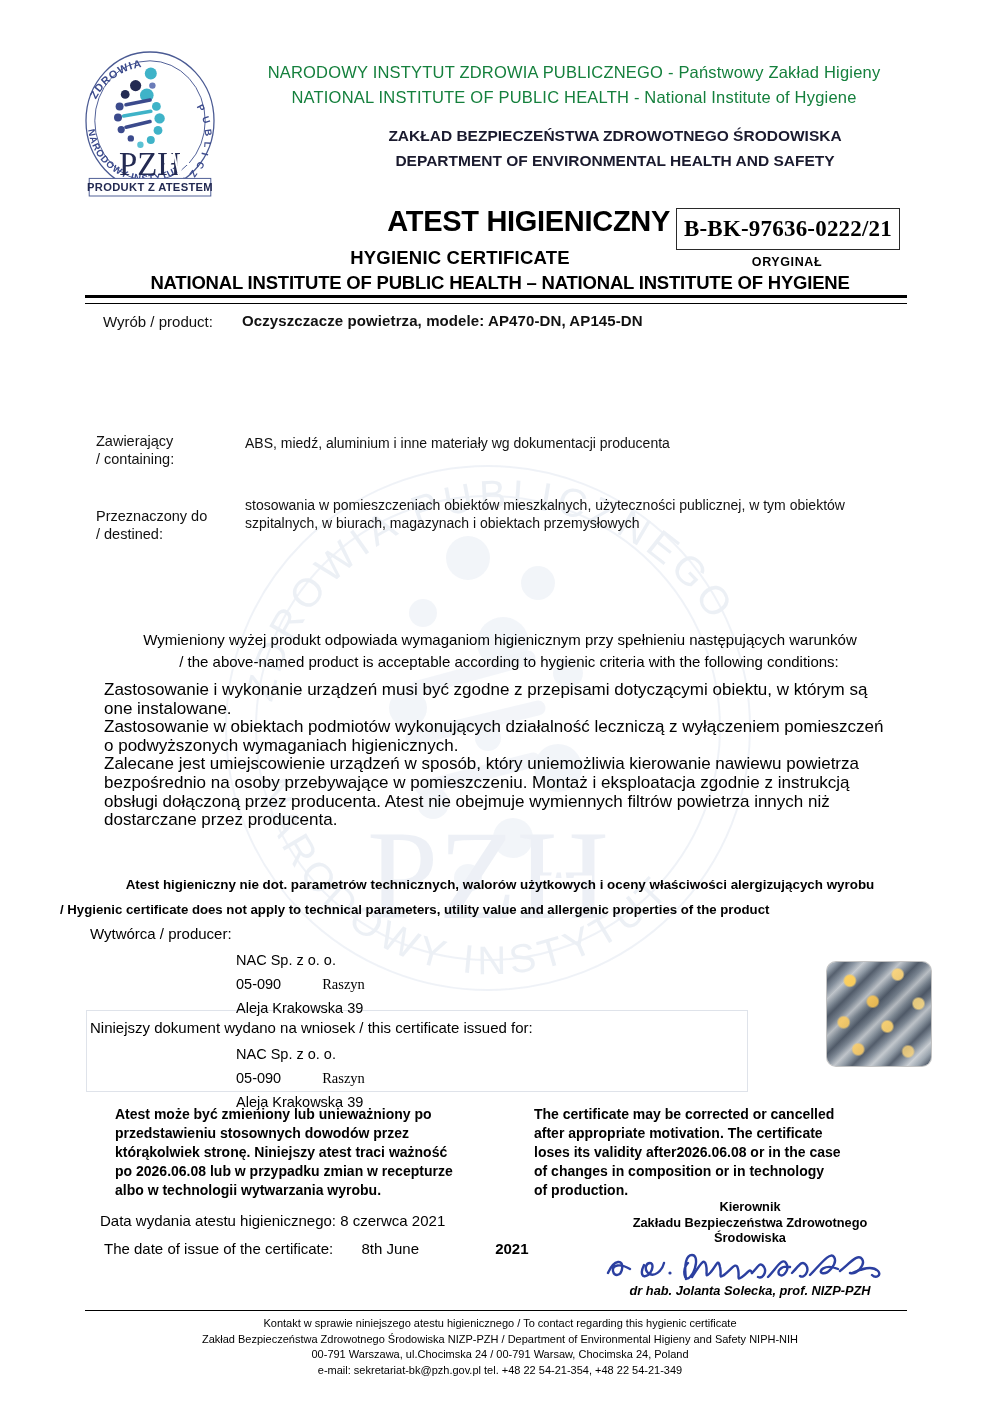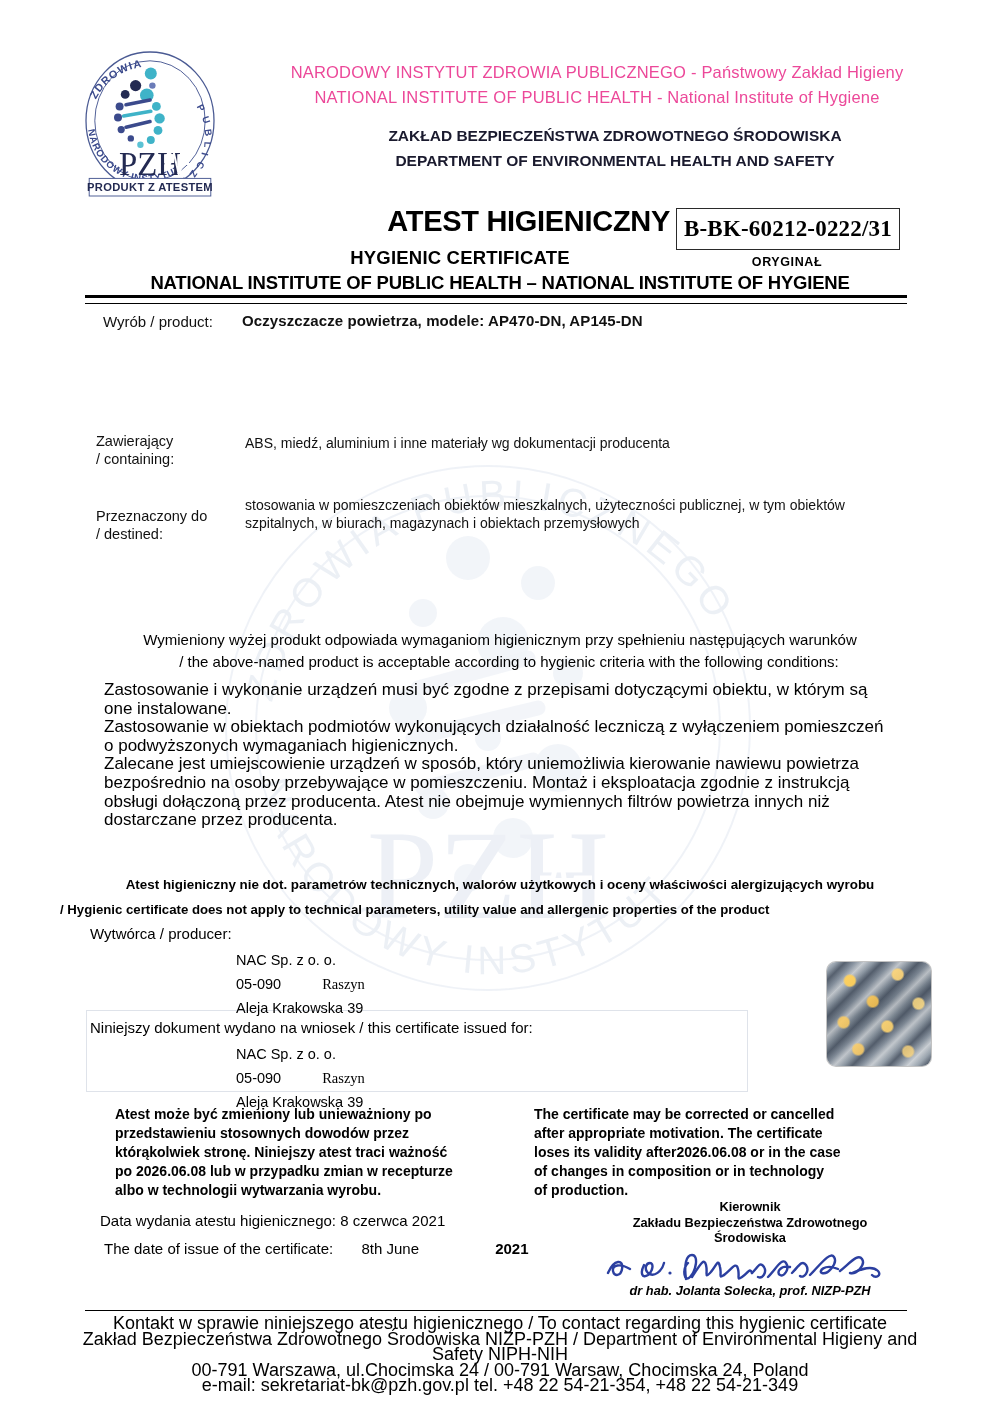--- a/index.html
+++ b/index.html
@@ -18,22 +18,22 @@
     position:absolute;left:168px;top:408px;width:640px;height:640px;
     opacity:.30;pointer-events:none;z-index:0;
   }
   .wm-box{
     position:absolute;left:86px;top:1010px;width:660px;height:80px;
     border:1px solid #dfe3ea;z-index:0;pointer-events:none;
   }
 
   
   .logo{position:absolute;left:70px;top:44px;width:160px;height:160px;z-index:3;}
-  .hdr1{position:absolute;left:257px;top:60px;width:680px;text-align:center;
-        font-size:16.5px;letter-spacing:.2px;line-height:25px;color:#ec4899;z-index:2;}
+  .hdr1{position:absolute;left:234px;top:60px;width:680px;text-align:center;
+        font-size:16.5px;letter-spacing:.2px;line-height:25px;color:#15803d;z-index:2;}
   .hdr2{position:absolute;left:300px;top:123px;width:630px;text-align:center;
         font-size:15.5px;font-weight:bold;line-height:25px;color:#1a1a2e;z-index:2;}
 
   
   .title-main{position:absolute;left:250px;top:205px;width:420px;text-align:right;
               font-size:29px;font-weight:bold;letter-spacing:-.3px;z-index:2;}
   .title-sub{position:absolute;left:250px;top:247px;width:420px;text-align:center;
              font-size:18.5px;font-weight:bold;letter-spacing:.2px;z-index:2;}
   .title-en{position:absolute;left:60px;top:272px;width:880px;text-align:center;
             font-size:18.5px;font-weight:bold;letter-spacing:-.2px;z-index:2;}
@@ -124,21 +124,21 @@
   .sig-title{position:absolute;left:575px;top:1199px;width:350px;text-align:center;
              font-size:12.8px;font-weight:bold;line-height:15.5px;z-index:2;}
   .sig-svg{position:absolute;left:600px;top:1243px;width:320px;height:48px;z-index:3;}
   .sig-name{position:absolute;left:575px;top:1283px;width:350px;text-align:center;
             font-size:12.8px;font-style:italic;font-weight:bold;z-index:2;}
 
   
   .foot-rule{position:absolute;left:85px;top:1310px;width:822px;height:1px;
              background:#000;z-index:2;}
   .footer{position:absolute;left:60px;top:1316px;width:880px;text-align:center;
-          font-size:18px;line-height:15.6px;z-index:2;}
+          font-size:11px;line-height:15.6px;z-index:2;}
 </style>
 </head>
 <body>
 
 <div class="page">
 
   <svg class="watermark" viewBox="0 0 640 640">
     <defs>
       <path id="wmRingTop" d="M 100,340 A 240,240 0 0 1 580,340"></path>
       <path id="wmRingBot" d="M 88,330 A 236,236 0 0 0 560,330"></path>
@@ -235,21 +235,21 @@
     <div>ZAKŁAD BEZPIECZEŃSTWA ZDROWOTNEGO ŚRODOWISKA</div>
     <div>DEPARTMENT OF ENVIRONMENTAL HEALTH AND SAFETY</div>
   </div>
 
   <div class="title-main">ATEST HIGIENICZNY</div>
   <div class="title-sub">HYGIENIC CERTIFICATE</div>
   <div class="title-en">NATIONAL INSTITUTE OF PUBLIC HEALTH – NATIONAL INSTITUTE OF HYGIENE</div>
   <div class="rule"></div>
 
   <div class="certnum-box">
-    <span class="certnum">B-BK-60212-0222/31</span>
+    <span class="certnum">B-BK-97636-0222/21</span>
   </div>
   <div class="oryginal">ORYGINAŁ</div>
 
   <div class="lbl row-product-lbl">Wyrób / product:</div>
   <div class="val row-product-val">Oczyszczacze powietrza, modele: AP470-DN, AP145-DN</div>
 
   <div class="lbl row-contain-lbl">
     <div>Zawierający</div>
     <div>/ containing:</div>
   </div>

